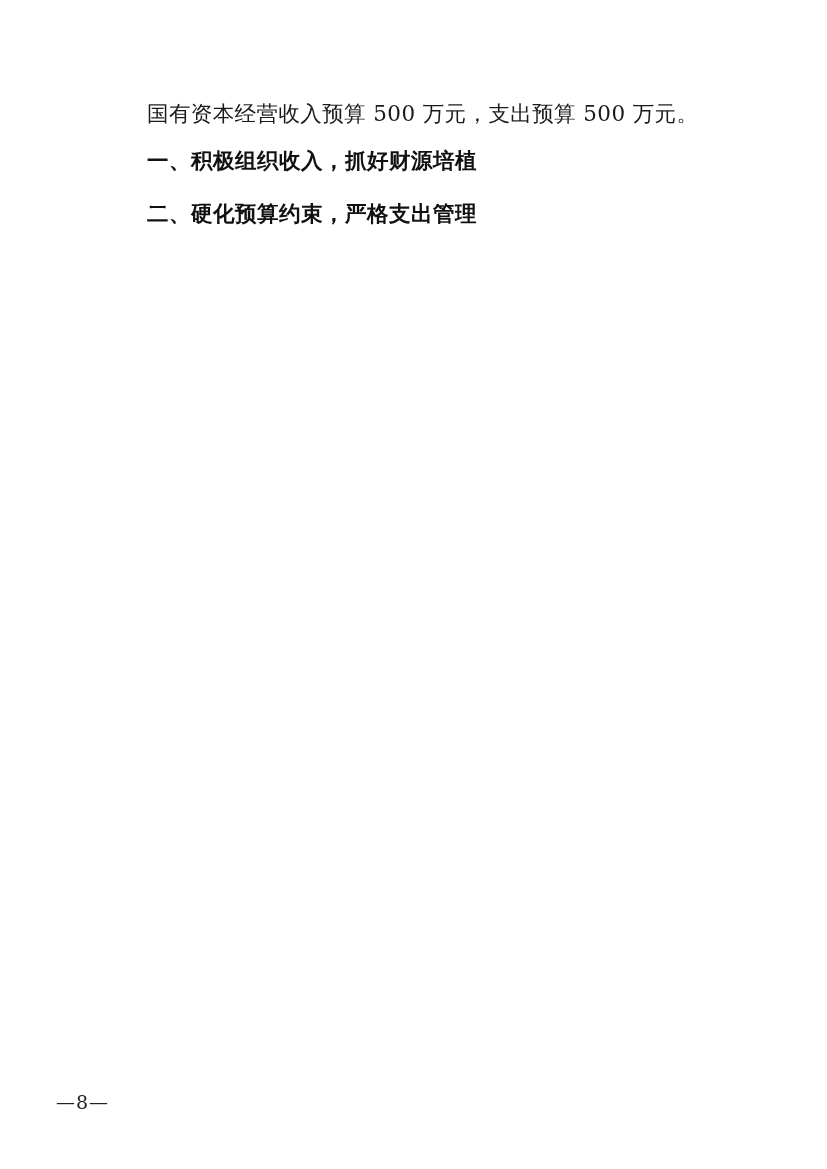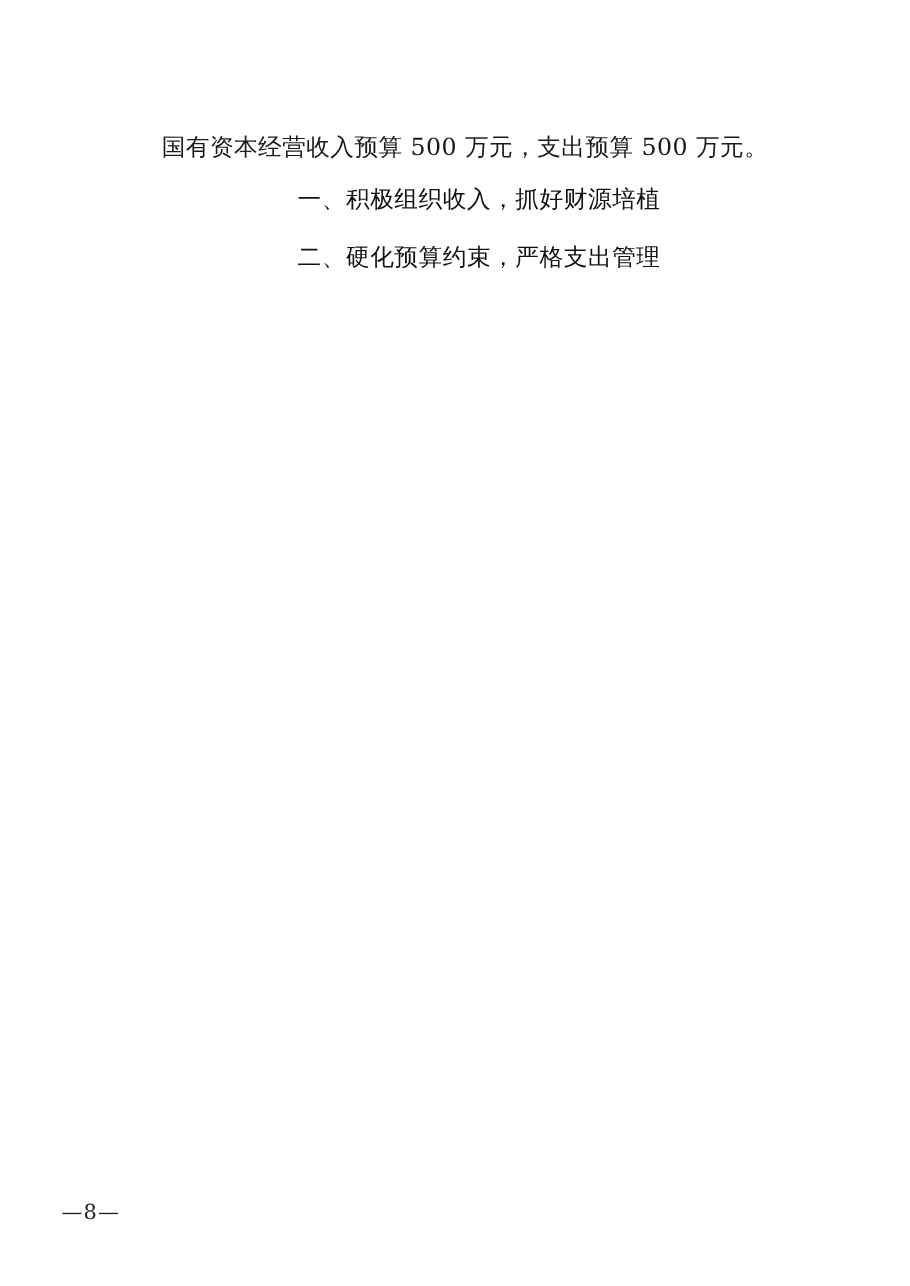--- a/index.html
+++ b/index.html
@@ -12,46 +12,45 @@
     width: 827px;
     height: 1169px;
     background: #ffffff;
     margin: 0 auto;
     overflow: hidden;
     box-sizing: border-box;
   }
   .content {
     position: absolute;
     left: 104px;
-    top: 114px;
+    top: 93px;
     width: 620px;
   }
   .para {
     font-family: "DejaVu Serif", "Liberation Serif", serif;
     font-size: 21.5px;
     line-height: 41px;
     color: #1a1a1a;
     text-align: justify;
     text-justify: inter-ideograph;
     margin: 0;
     letter-spacing: 0.4px;
   }
   .indent {
     text-indent: 2em;
   }
   .heading {
     font-family: "DejaVu Serif", "Liberation Serif", serif;
-    font-weight: normal;
+    font-weight: bold;
     font-size: 21.5px;
     line-height: 41px;
     color: #111111;
     text-indent: 2em;
     margin: 0;
     letter-spacing: 0.5px;
-    text-align: center;
   }
   .gap-small { height: 6px; }
   .gap-med { height: 12px; }
   .footer {
     position: absolute;
     left: 56px;
     bottom: 56px;
     font-family: "DejaVu Serif", "Liberation Serif", serif;
     font-size: 19px;
     color: #222222;

